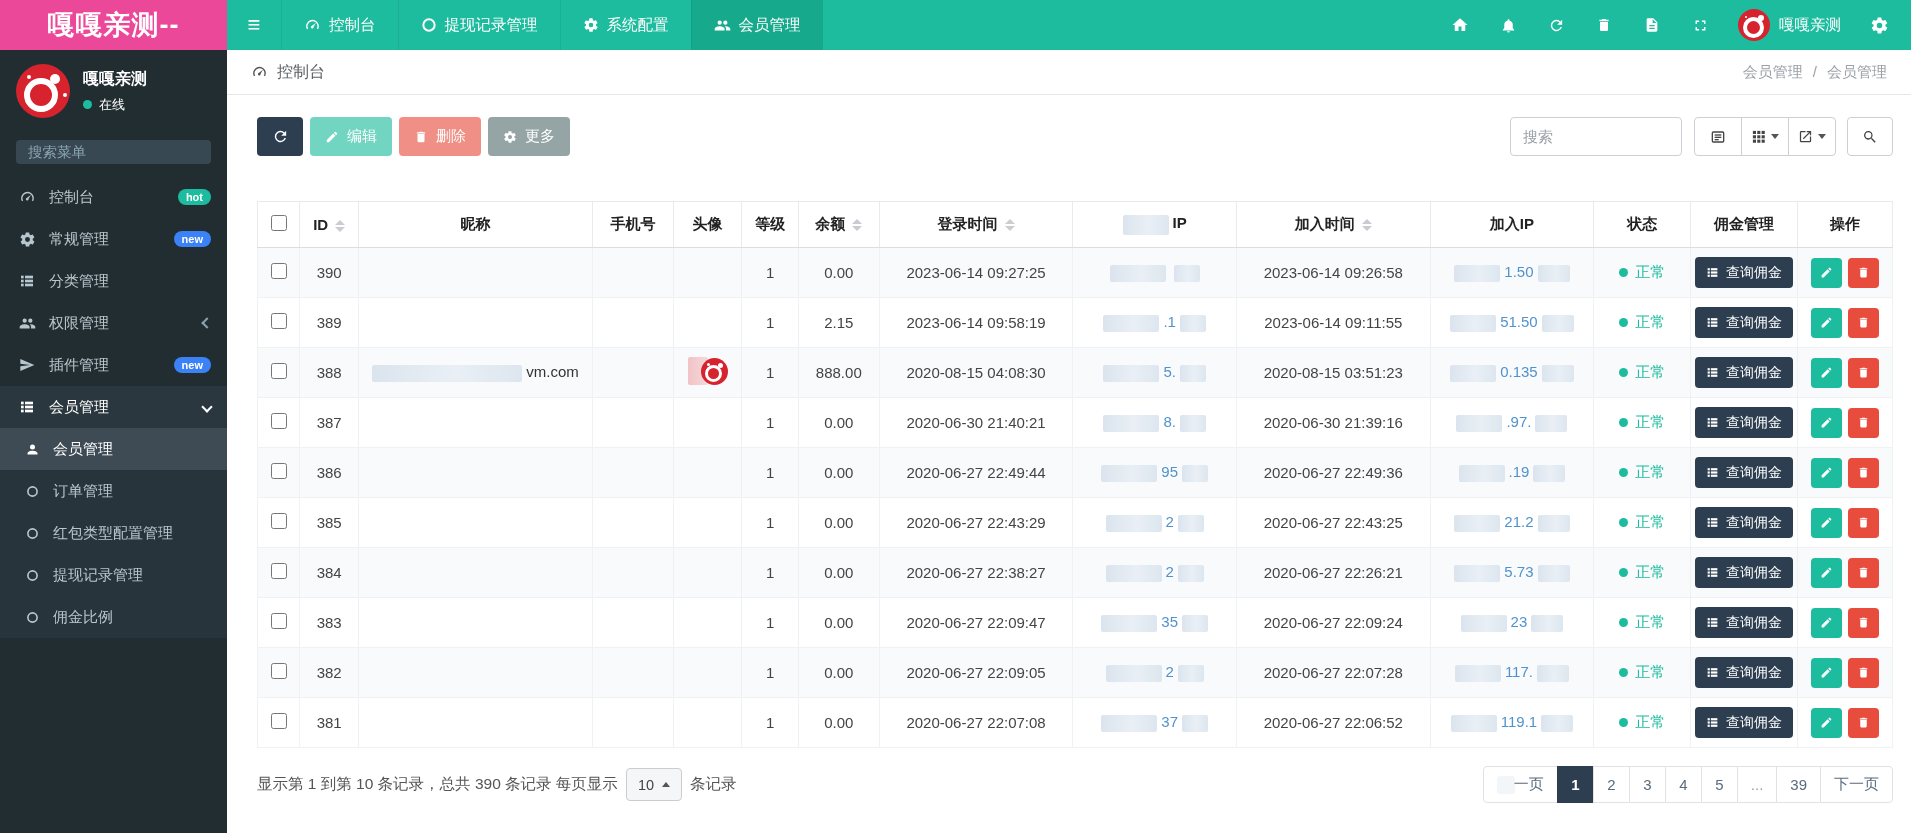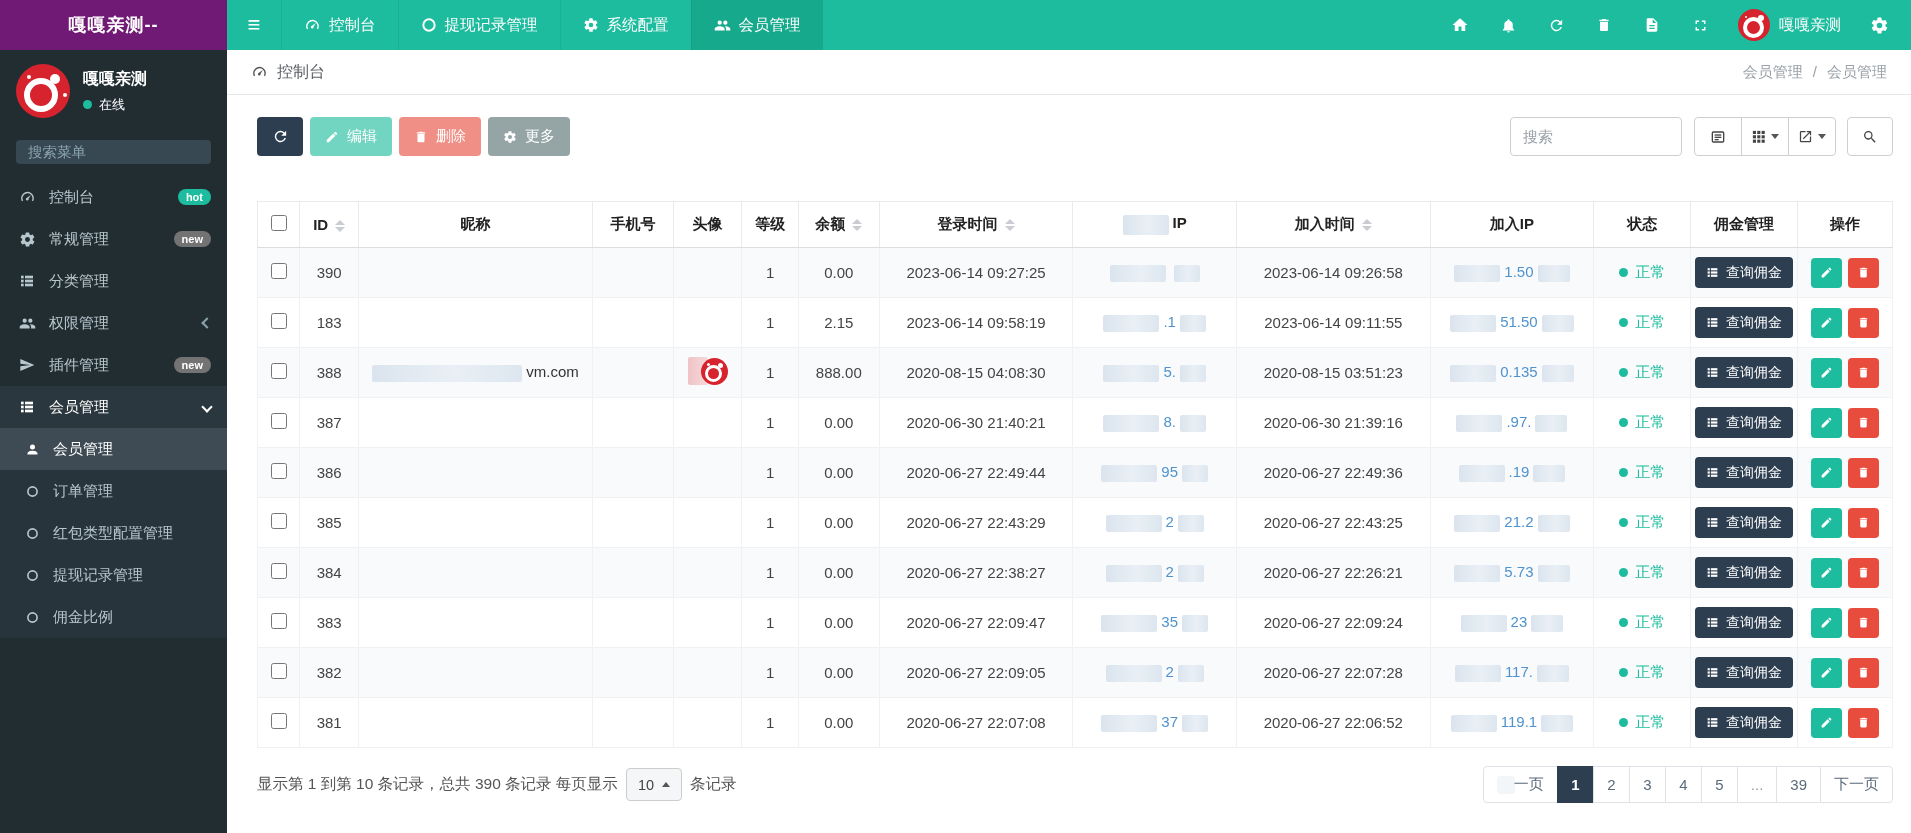--- a/index.html
+++ b/index.html
@@ -3,22 +3,22 @@
 <meta charset="utf-8">
 <style>
   * { box-sizing: border-box; margin: 0; padding: 0; }
   html,body { width:1911px; height:833px; overflow:hidden; }
   body { font-family:"Liberation Sans","DejaVu Sans",sans-serif; font-size:15px; color:#333; background:#eceef0; }
   .icon { display:inline-flex; align-items:center; justify-content:center; vertical-align:middle; }
   .icon svg { display:block; }
 
   
   .navbar { height:50px; background:#1dbc9e; display:flex; align-items:stretch; color:#fff; }
-  .brand { width:227px; background:#701a75; display:flex; align-items:center; justify-content:center;
-           font-size:18px; font-weight:bold; letter-spacing:1px; flex:none; }
+  .brand { width:227px; background:#ec4899; display:flex; align-items:center; justify-content:center;
+           font-size:27px; font-weight:bold; letter-spacing:1px; flex:none; }
   .nav-toggle { width:54px; display:flex; align-items:center; justify-content:center; cursor:pointer; font-size:22px; }
   .nav-menu { display:flex; align-items:stretch; }
   .nav-item { display:flex; align-items:center; gap:8px; padding:0 22px; font-size:15.5px;
               border-left:1px solid rgba(0,0,0,.06); cursor:pointer; }
   .nav-item.active { background:#17a98c; }
   .nav-spacer { flex:1; }
   .nav-right { display:flex; align-items:center; gap:8px; padding-right:12px; }
   .nav-icon-btn { width:40px; height:50px; display:flex; align-items:center; justify-content:center; cursor:pointer; color:#fff; }
   .nav-user { display:flex; align-items:center; gap:9px; padding:0 10px; cursor:pointer; }
   .nav-user-name { font-size:15.5px; }
@@ -53,21 +53,21 @@
   .sidebar-search input::placeholder { color:#8aa4af; }
   .smenu { list-style:none; }
   .smenu-item { display:flex; align-items:center; gap:11px; padding:0 16px; height:42px; font-size:15px;
                 cursor:pointer; color:#b8c7ce; }
   .smenu-item .icon { width:22px; color:#b8c7ce; }
   .smenu-item .lbl { flex:1; }
   .smenu-item.open { background:#2a373e; color:#fff; }
   .smenu-item.open .icon { color:#fff; }
   .badge { font-size:11px; padding:2px 8px; border-radius:9px; color:#fff;font-weight:bold; }
   .badge.hot { background:#1dbc9e; }
-  .badge.new { background:#737373; }
+  .badge.new { background:#3b82f6; }
   .chev { width:8px; height:8px; border:solid #8aa4af; border-width:0 2px 2px 0; display:inline-block; }
   .chev.left { transform:rotate(135deg); }
   .chev.down { transform:rotate(45deg); border-color:#fff; }
   .submenu { list-style:none; background:#28343b; }
   .submenu-item { display:flex; align-items:center; gap:11px; padding:0 16px 0 22px; height:42px;
                   font-size:15px; color:#b8c7ce; cursor:pointer; }
   .submenu-item .icon { width:20px; color:#b8c7ce; }
   .submenu-item.active { background:#3e4b54; color:#fff; }
   .submenu-item.active .icon { color:#fff; }
 
@@ -539,21 +539,21 @@
                     <svg width="13" height="13" viewBox="0 0 24 24" fill="currentColor">
                       <path d="M6 19a2 2 0 0 0 2 2h8a2 2 0 0 0 2-2V7H6v12zM19 4h-3.5l-1-1h-5l-1 1H5v2h14V4z"></path>
                     </svg>
                   </span>
                 </button>
               </td>
             </tr>
 
             <tr>
               <td><input type="checkbox" style=""></td>
-              <td>183</td>
+              <td>389</td>
               <td><span class="nickfrag"></span></td>
               <td></td>
               <td></td>
               <td>1</td>
               <td>2.15</td>
               <td>2023-06-14 09:58:19</td>
               <td><span class="blur l1"></span><span class="ipfrag">.1</span><span class="blur l2"></span></td>
               <td>2023-06-14 09:11:55</td>
               <td><span class="blur j1"></span><span class="ipfrag">51.50</span><span class="blur j2"></span></td>
               <td><span class="status">

